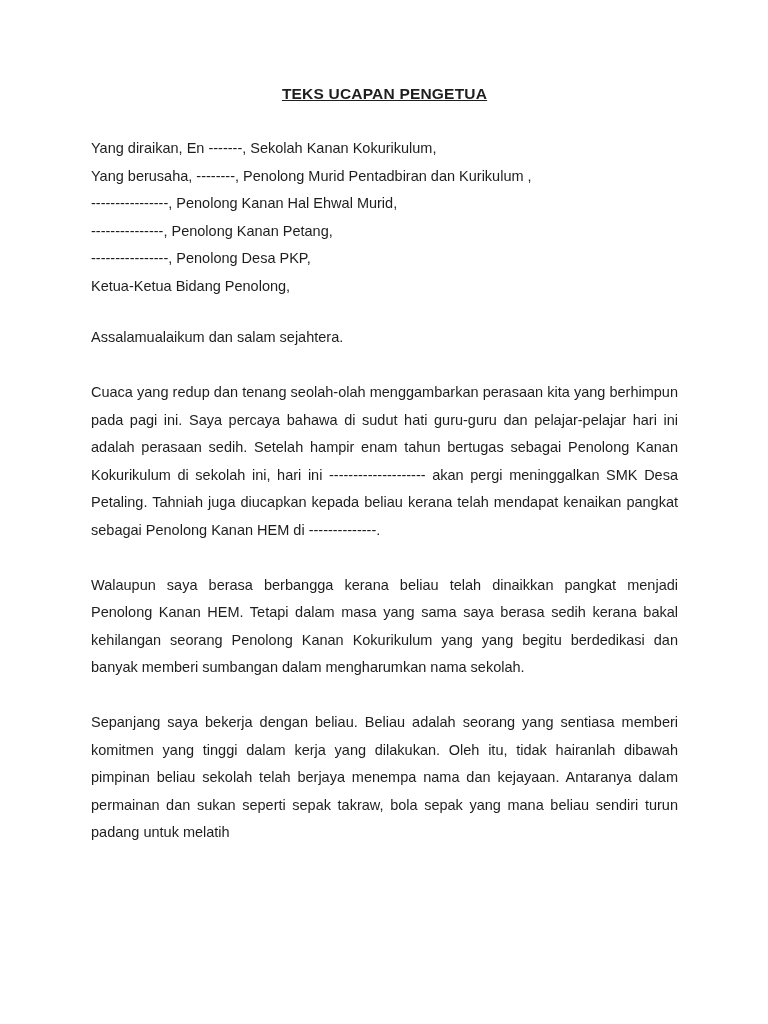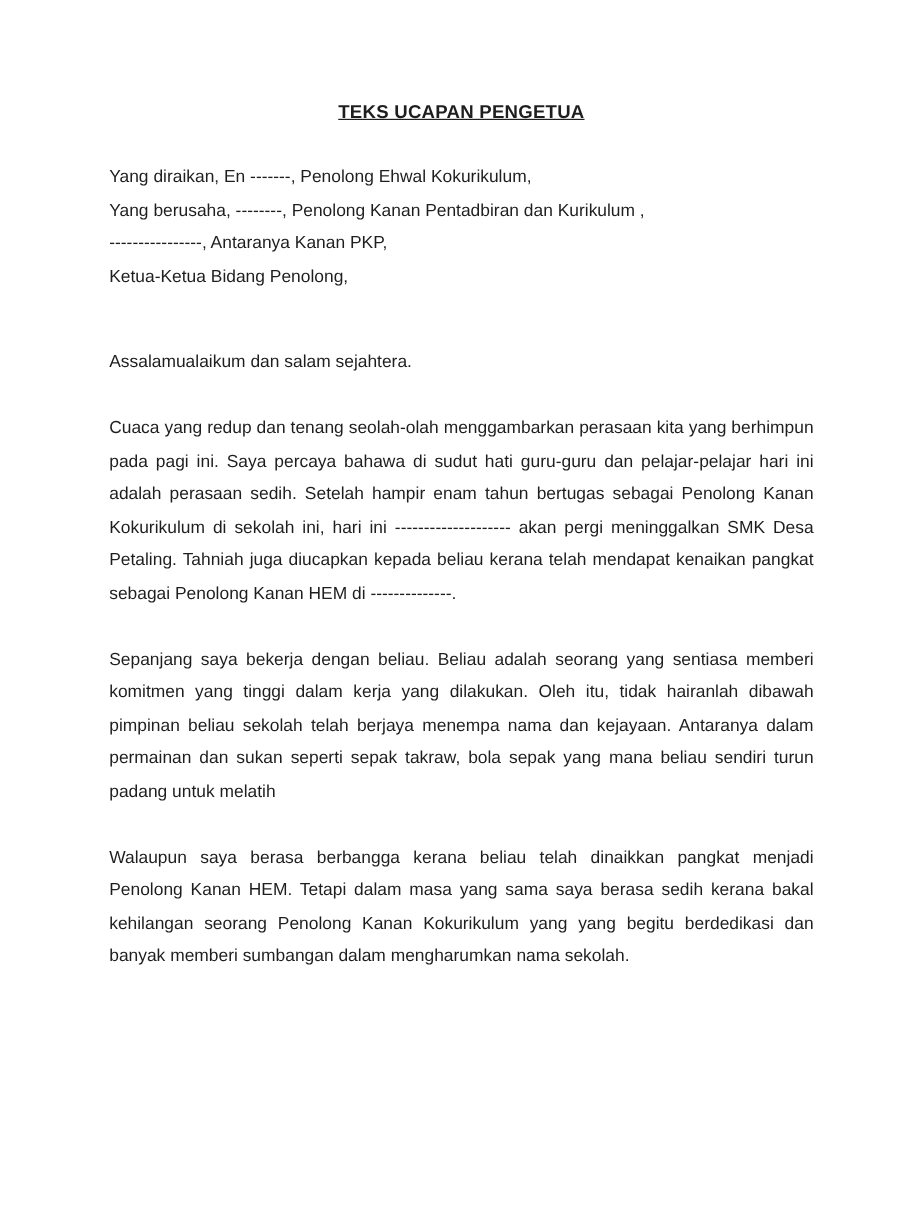--- a/index.html
+++ b/index.html
@@ -29,44 +29,46 @@
     font-size: 15.5px;
     font-weight: 700;
     text-decoration: underline;
     text-align: center;
     letter-spacing: 0.2px;
   }
   .salutations p {
     margin: 0;
   }
   .greeting {
-    margin: 44px 0 0 0;
+    margin: 24px 0 0 0;
   }
   .para {
     margin: 27.5px 0 0 0;
     text-align: justify;
   }
 </style>
 </head>
 <body>
 
 <div class="page">
   <div class="doc">
 
     <h1 class="title">TEKS UCAPAN PENGETUA</h1>
 
     <div class="salutations">
-      <p>Yang diraikan, En -------, Penolong Ehwal Kokurikulum,</p>
-      <p>Yang berusaha, --------, Penolong Kanan Pentadbiran dan Kurikulum ,</p>
-      <p>----------------, Antaranya Kanan PKP,</p>
+      <p>Yang diraikan, En -------, Sekolah Kanan Kokurikulum,</p>
+      <p>Yang berusaha, --------, Penolong Murid Pentadbiran dan Kurikulum ,</p>
+      <p>----------------, Penolong Kanan Hal Ehwal Murid,</p>
+      <p>---------------, Penolong Kanan Petang,</p>
+      <p>----------------, Penolong Desa PKP,</p>
       <p>Ketua-Ketua Bidang Penolong,</p>
     </div>
 
     <p class="greeting">Assalamualaikum dan salam sejahtera.</p>
 
     <p class="para">Cuaca yang redup dan tenang  seolah-olah menggambarkan perasaan kita yang berhimpun pada pagi ini. Saya percaya bahawa di sudut hati guru-guru dan pelajar-pelajar hari ini adalah perasaan sedih. Setelah hampir enam tahun bertugas sebagai Penolong Kanan Kokurikulum di sekolah ini, hari ini -------------------- akan pergi meninggalkan SMK Desa Petaling. Tahniah juga diucapkan kepada beliau kerana telah mendapat kenaikan pangkat sebagai Penolong Kanan HEM di --------------.</p>
 
+    <p class="para">Walaupun saya berasa berbangga kerana beliau telah dinaikkan pangkat menjadi Penolong Kanan HEM. Tetapi dalam masa yang sama saya berasa sedih kerana bakal kehilangan seorang Penolong Kanan Kokurikulum yang yang begitu berdedikasi dan banyak memberi sumbangan dalam mengharumkan nama sekolah.</p>
+
     <p class="para">Sepanjang saya bekerja dengan beliau. Beliau adalah seorang yang sentiasa memberi komitmen yang tinggi dalam kerja yang dilakukan.  Oleh itu, tidak hairanlah dibawah pimpinan beliau sekolah telah berjaya menempa nama  dan kejayaan. Antaranya dalam permainan dan sukan seperti sepak takraw, bola sepak yang mana beliau sendiri  turun padang untuk melatih</p>
-
-    <p class="para">Walaupun saya berasa berbangga kerana beliau telah dinaikkan pangkat menjadi Penolong Kanan HEM. Tetapi dalam masa yang sama saya berasa sedih kerana bakal kehilangan seorang Penolong Kanan Kokurikulum yang yang begitu berdedikasi dan banyak memberi sumbangan dalam mengharumkan nama sekolah.</p>
 
   </div>
 </div>
 
 </body></html>

